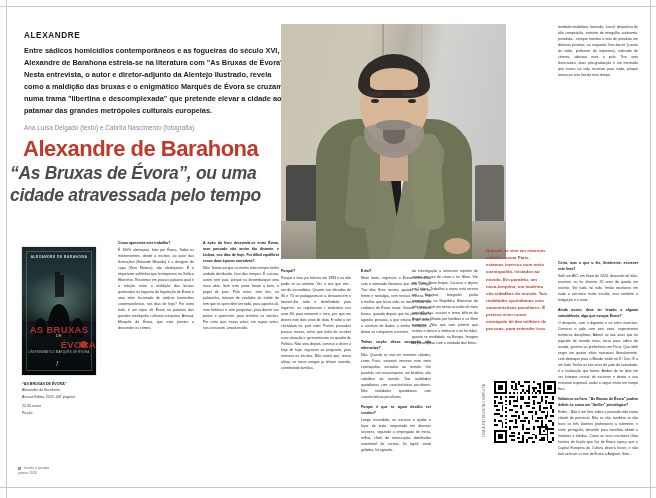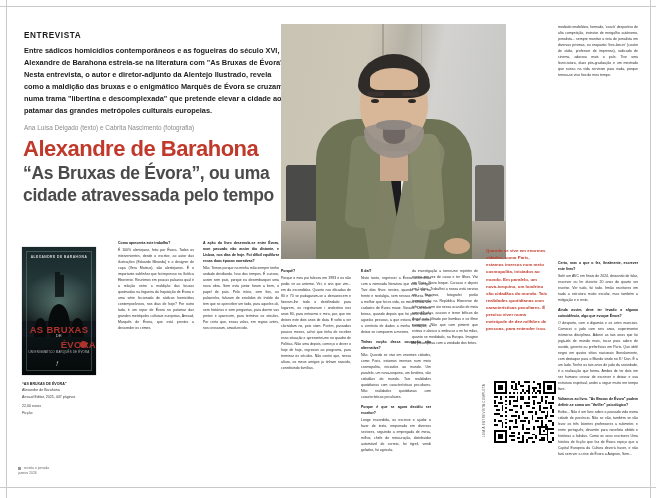--- a/index.html
+++ b/index.html
@@ -65,27 +65,28 @@
     left: 16px; top: 130px;
     width: 280px;
     font-size: 22px;
     font-weight: bold;
     color: #c0392b;
     letter-spacing: -0.5px;
     line-height: 1.05;
   }
   .subhead {
     position: absolute;
-    left: 16px; top: 155px;
+    left: 3px; top: 155px;
     width: 285px;
     font-size: 17.5px;
     font-weight: bold;
     color: #4b4b4b;
     line-height: 1.28;
     letter-spacing: -0.3px;
+    font-style: italic;
   }
 
   
   .book {
     position: absolute;
     left: 22px; top: 247px;
     width: 74px; height: 128px;
     background: #10161c;
     overflow: hidden;
     box-shadow: 0 0 1px rgba(0,0,0,.5);
@@ -451,21 +452,21 @@
 
 <div class="spread">
 
   <div class="trim-rule trim-left"></div>
   <div class="trim-rule trim-top"></div>
   <div class="trim-rule trim-bottom"></div>
   <div class="trim-rule trim-right"></div>
 
   <div class="page-left">
 
-    <div class="kicker">ENTREVISTA</div>
+    <div class="kicker">ALEXANDRE</div>
 
     <div class="deck">Entre sádicos homicídios contemporâneos e as fogueiras do século XVI, Alexandre de Barahona estreia-se na literatura com "As Bruxas de Évora". Nesta entrevista, o autor e diretor-adjunto da Alentejo Ilustrado, revela como a maldição das bruxas e o enigmático Marquês de Évora se cruzam numa trama "libertina e descomplexada" que pretende elevar a cidade ao patamar das grandes metrópoles culturais europeias.</div>
 
     <div class="byline">Ana Luísa Delgado (texto) e Cabrita Nascimento (fotografia)</div>
 
     <div class="headline">Alexandre de Barahona</div>
 
     <div class="subhead">“As Bruxas de Évora”, ou uma cidade atravessada pelo tempo</div>
   </div>
 

